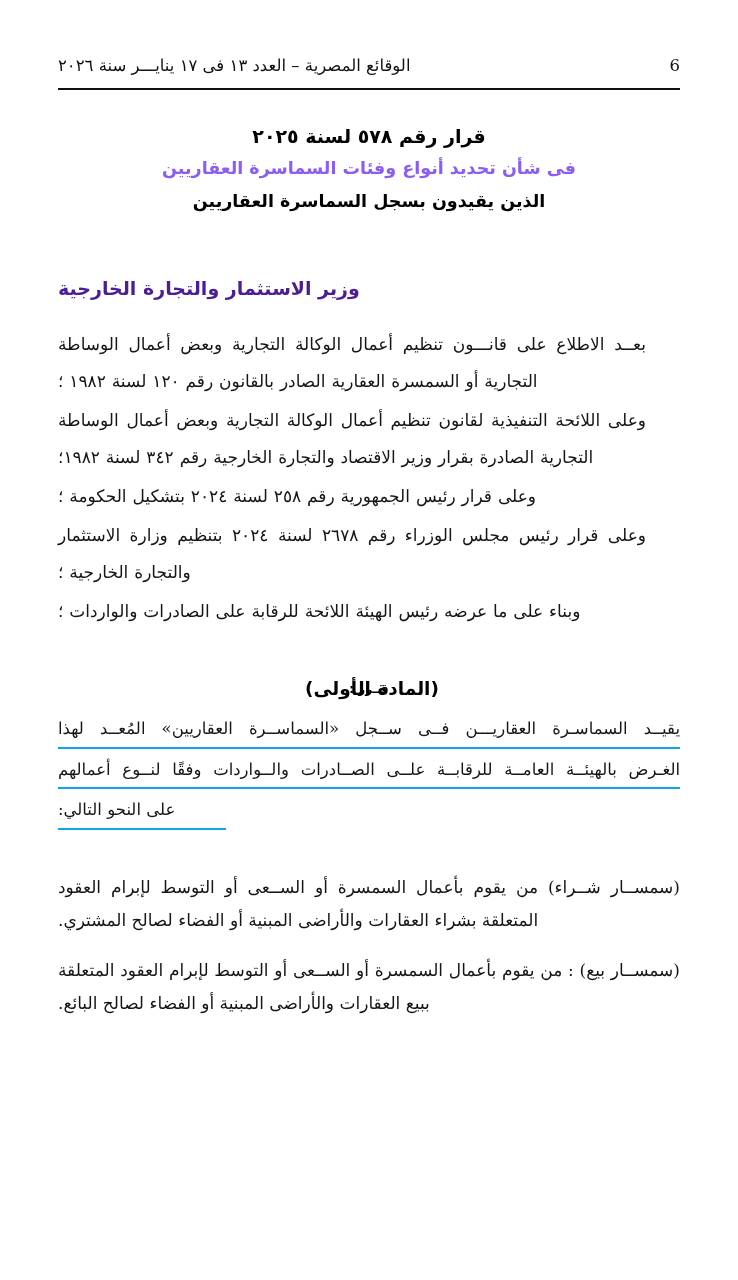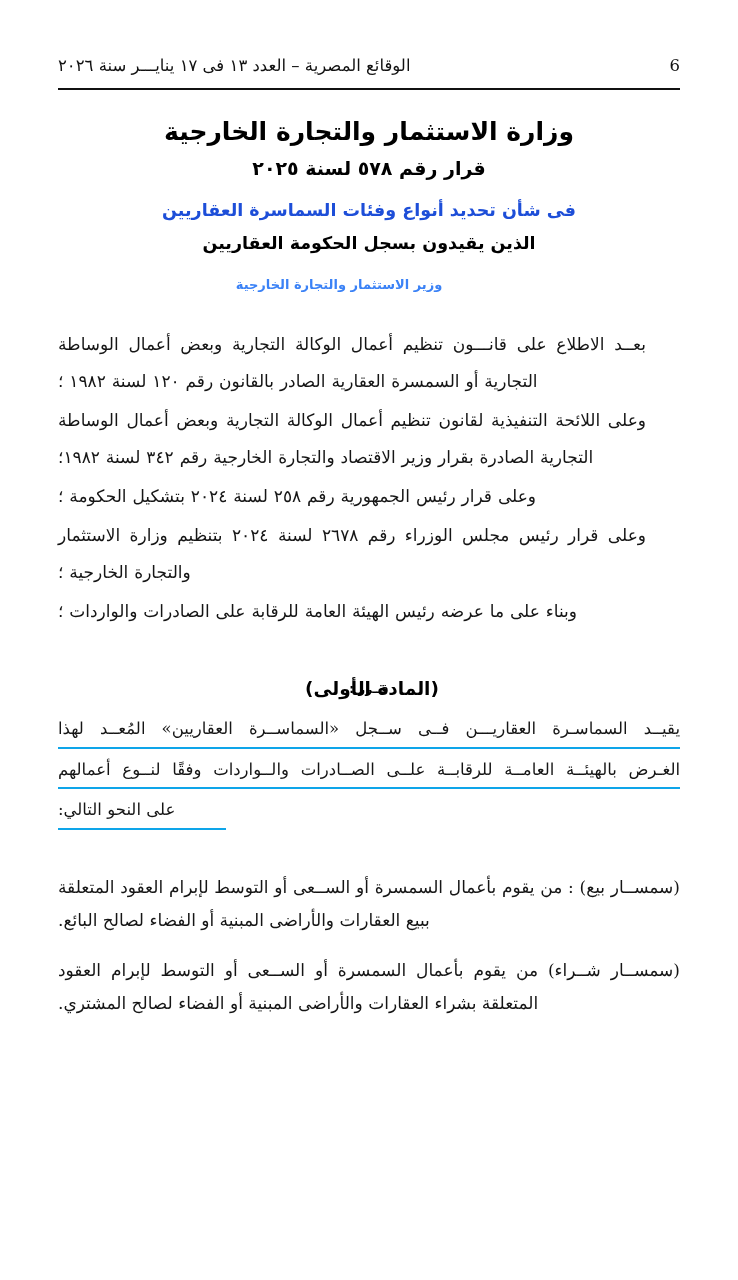--- a/index.html
+++ b/index.html
@@ -81,44 +81,44 @@
     font-size: 19px;
     letter-spacing: -0.3px;
     margin-top: 9px;
     color: #000000;
   }
   .t-sub1 {
     font-family: "DejaVu Sans", "Liberation Sans", sans-serif;
     font-weight: 700;
     font-size: 17.5px;
     letter-spacing: -0.2px;
-    margin-top: 21px;
-    color: #1d4ed8;
+    margin-top: 11px;
+    color: #8b5cf6;
   }
   .t-sub2 {
     font-family: "DejaVu Sans", "Liberation Sans", sans-serif;
     font-weight: 700;
     font-size: 17.5px;
     letter-spacing: -0.2px;
     margin-top: 13px;
     color: #000;
   }
 
   .minister {
     position: absolute;
     top: 277px;
     left: 58px;
     right: 58px;
-    text-align: center;
+    text-align: left;
     padding-right: 60px;
     font-family: "DejaVu Sans", "Liberation Sans", sans-serif;
     font-weight: 700;
-    font-size: 13px;
+    font-size: 19px;
     letter-spacing: -0.3px;
-    color: #3b82f6;
+    color: #4c1d95;
   }
 
   
   .body {
     position: absolute;
     top: 326px;
     left: 58px;
     right: 58px;
   }
   .para {
@@ -213,45 +213,44 @@
 
 <div class="page">
 
   <div class="runhead">
     <div class="runhead-text">الوقائع المصرية – العدد ١٣ فى ١٧ ينايـــر سنة ٢٠٢٦</div>
     <div class="runhead-pageno">6</div>
   </div>
   <div class="rule"></div>
 
   <div class="titleblock">
-    <div class="t-ministry">وزارة الاستثمار والتجارة الخارجية</div>
     <div class="t-decision">قرار رقم ٥٧٨ لسنة ٢٠٢٥</div>
     <div class="t-sub1">فى شأن تحديد أنواع وفئات السماسرة العقاريين</div>
-    <div class="t-sub2">الذين يقيدون بسجل الحكومة العقاريين</div>
+    <div class="t-sub2">الذين يقيدون بسجل السماسرة العقاريين</div>
   </div>
 
   <div class="minister">وزير الاستثمار والتجارة الخارجية</div>
 
   <div class="body">
     <p class="para indent">بعــد الاطلاع على قانـــون تنظيم أعمال الوكالة التجارية وبعض أعمال الوساطة التجارية أو السمسرة العقارية الصادر بالقانون رقم ١٢٠ لسنة ١٩٨٢ ؛</p>
     <p class="para indent">وعلى اللائحة التنفيذية لقانون تنظيم أعمال الوكالة التجارية وبعض أعمال الوساطة التجارية الصادرة بقرار وزير الاقتصاد والتجارة الخارجية رقم ٣٤٢ لسنة ١٩٨٢؛</p>
     <p class="para indent">وعلى قرار رئيس الجمهورية رقم ٢٥٨ لسنة ٢٠٢٤ بتشكيل الحكومة ؛</p>
     <p class="para indent">وعلى قرار رئيس مجلس الوزراء رقم ٢٦٧٨ لسنة ٢٠٢٤ بتنظيم وزارة الاستثمار والتجارة الخارجية ؛</p>
-    <p class="para indent">وبناء على ما عرضه رئيس الهيئة العامة للرقابة على الصادرات والواردات ؛</p>
+    <p class="para indent">وبناء على ما عرضه رئيس الهيئة اللائحة للرقابة على الصادرات والواردات ؛</p>
   </div>
 
   <div class="qarrara">قــرر :</div>
   <div class="article-h">(المادة الأولى)</div>
 
   <div class="article-body">
     <div class="uline">يقيــد السماسـرة العقاريـــن فــى ســجل «السماســرة العقاريين» المُعــد لهذا</div>
     <div class="uline">الغـرض بالهيئــة العامــة للرقابــة علــى الصــادرات والــواردات وفقًا لنــوع أعمالهم</div>
     <div class="uline-wrap-short">
       <div class="uline short">على النحو التالي:</div>
     </div>
   </div>
 
   <div class="clauses">
+    <p class="clause">(سمســار شــراء) من يقوم بأعمال السمسرة أو الســعى أو التوسط لإبرام العقود المتعلقة بشراء العقارات والأراضى المبنية أو الفضاء لصالح المشتري.</p>
     <p class="clause">(سمســار بيع) : من يقوم بأعمال السمسرة أو الســعى أو التوسط لإبرام العقود المتعلقة ببيع العقارات والأراضى المبنية أو الفضاء لصالح البائع.</p>
-    <p class="clause">(سمســار شــراء) من يقوم بأعمال السمسرة أو الســعى أو التوسط لإبرام العقود المتعلقة بشراء العقارات والأراضى المبنية أو الفضاء لصالح المشتري.</p>
   </div>
 
 </div>
 
 </body></html>

